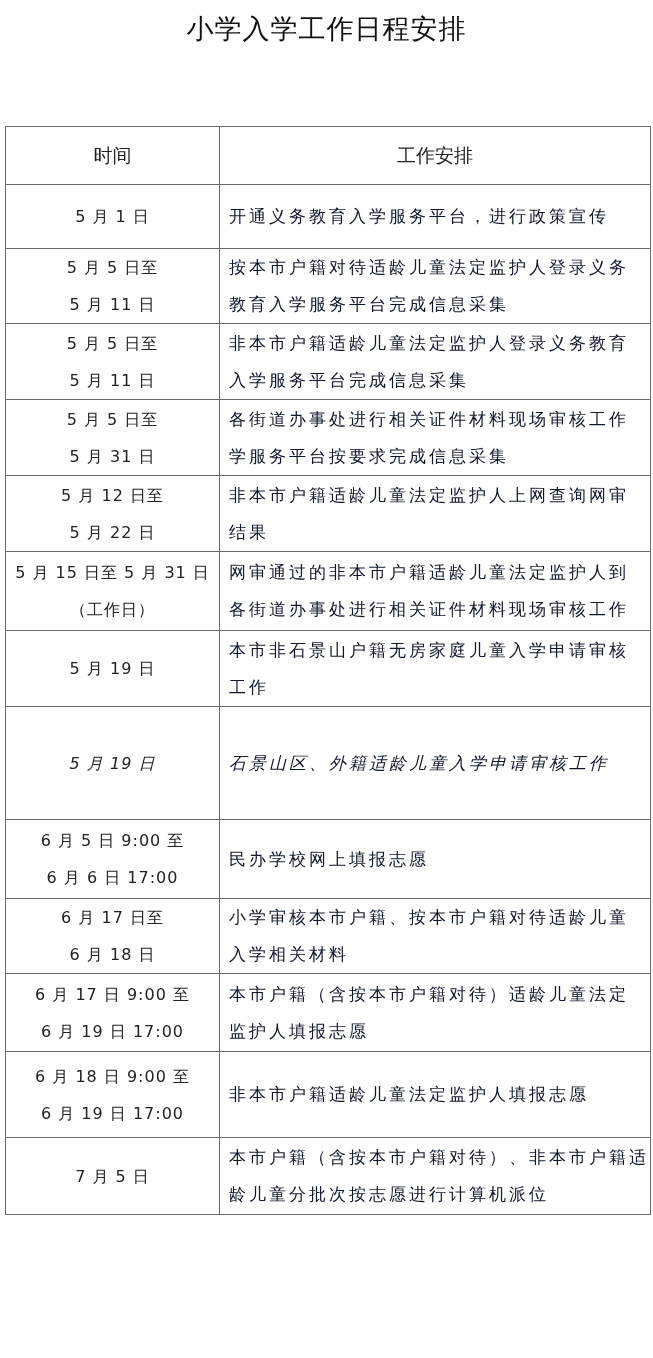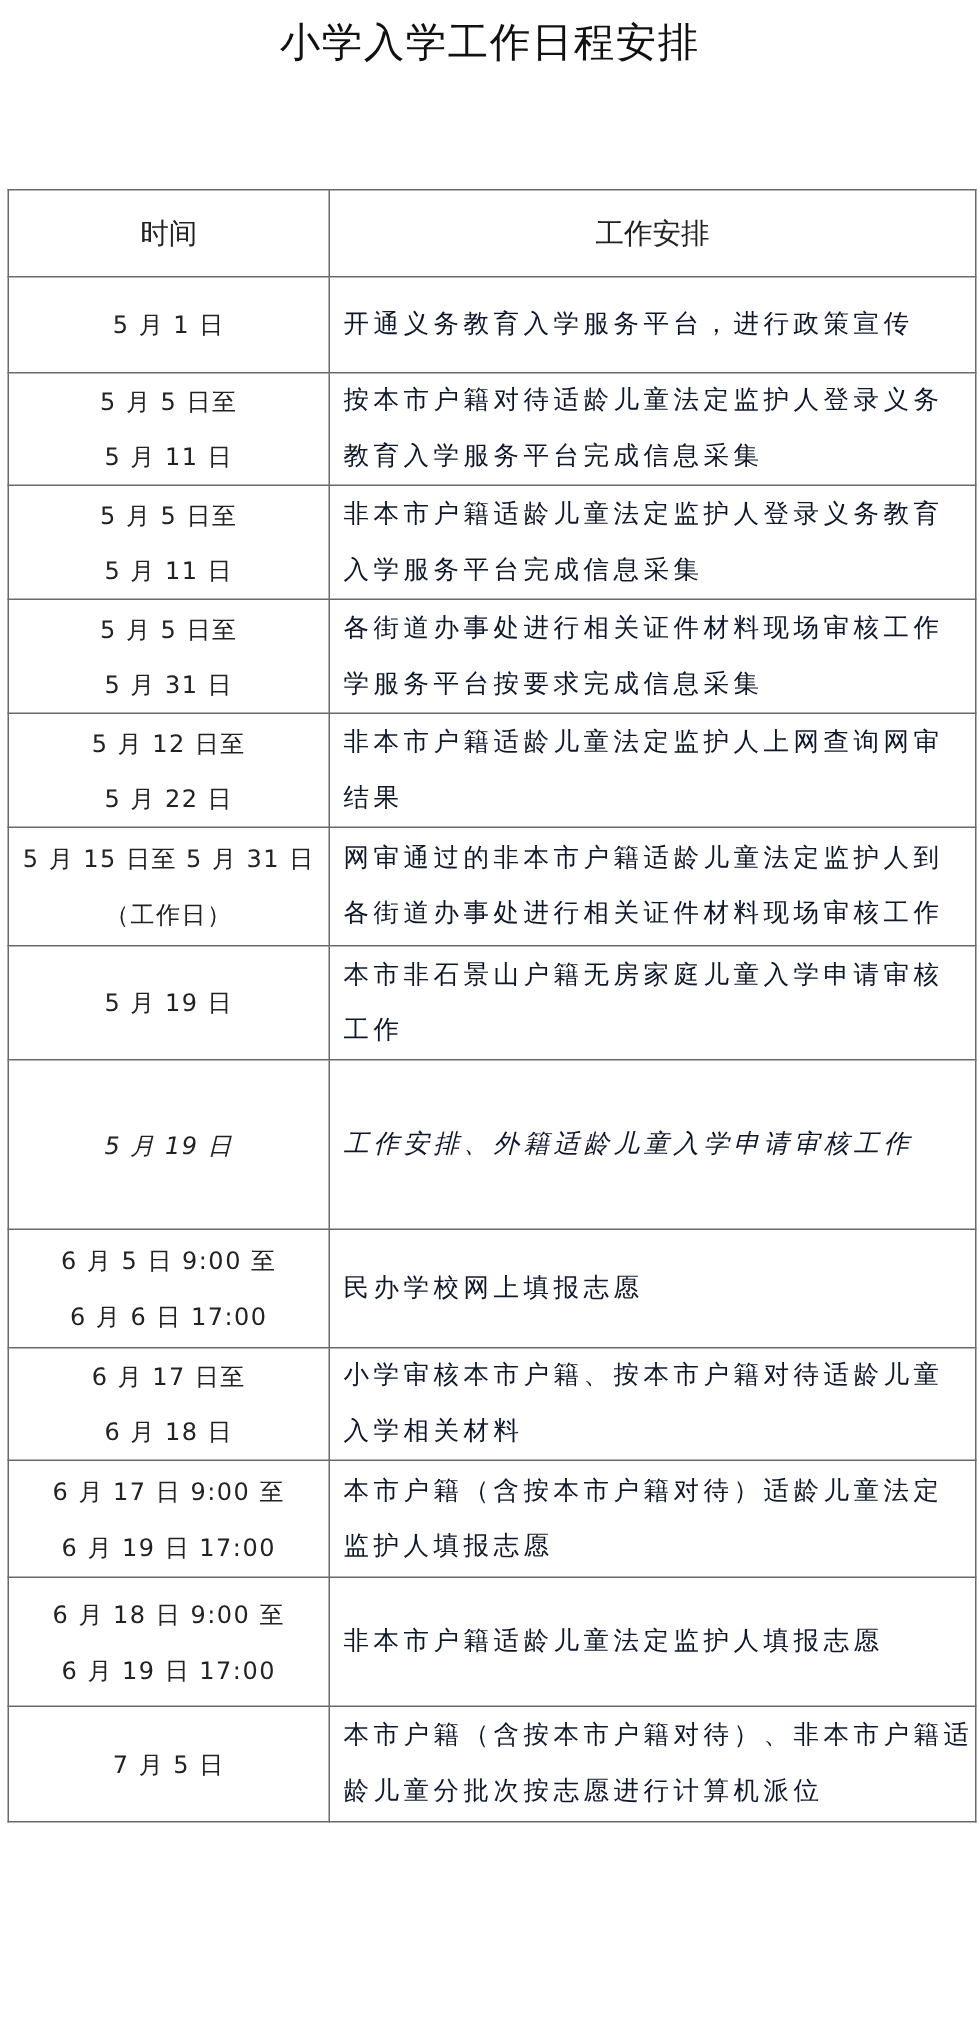--- a/index.html
+++ b/index.html
@@ -152,21 +152,21 @@
         <td class="cell-task">
           <span class="task-line">本市非石景山户籍无房家庭儿童入学申请审核</span>
           <span class="task-line">工作</span>
         </td>
       </tr>
       <tr style="height: 113px; font-style: italic;">
         <td class="cell-time">
           <span class="time-line">5 月 19 日</span>
         </td>
         <td class="cell-task">
-          <span class="task-line">工作安排、外籍适龄儿童入学申请审核工作</span>
+          <span class="task-line">石景山区、外籍适龄儿童入学申请审核工作</span>
         </td>
       </tr>
       <tr style="height: 79px;">
         <td class="cell-time">
           <span class="time-line">6 月 5 日 9:00 至</span>
           <span class="time-line">6 月 6 日 17:00</span>
         </td>
         <td class="cell-task">
           <span class="task-line">民办学校网上填报志愿</span>
         </td>

